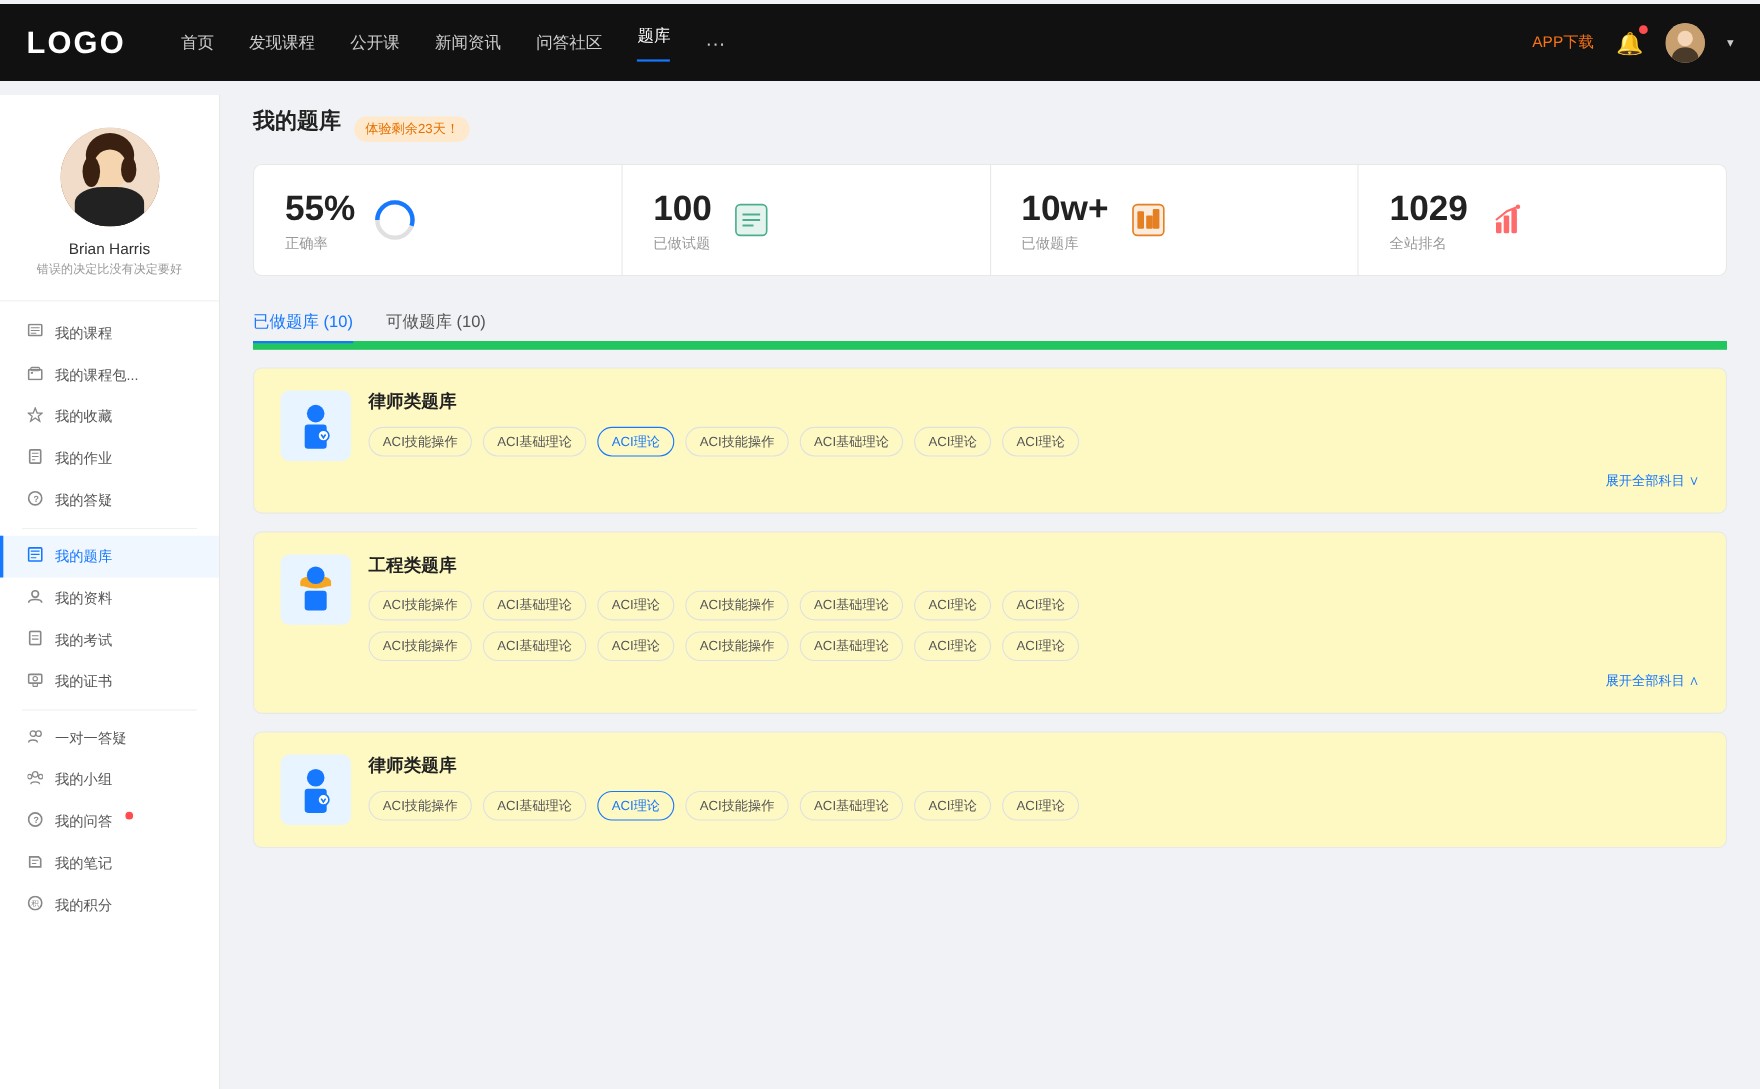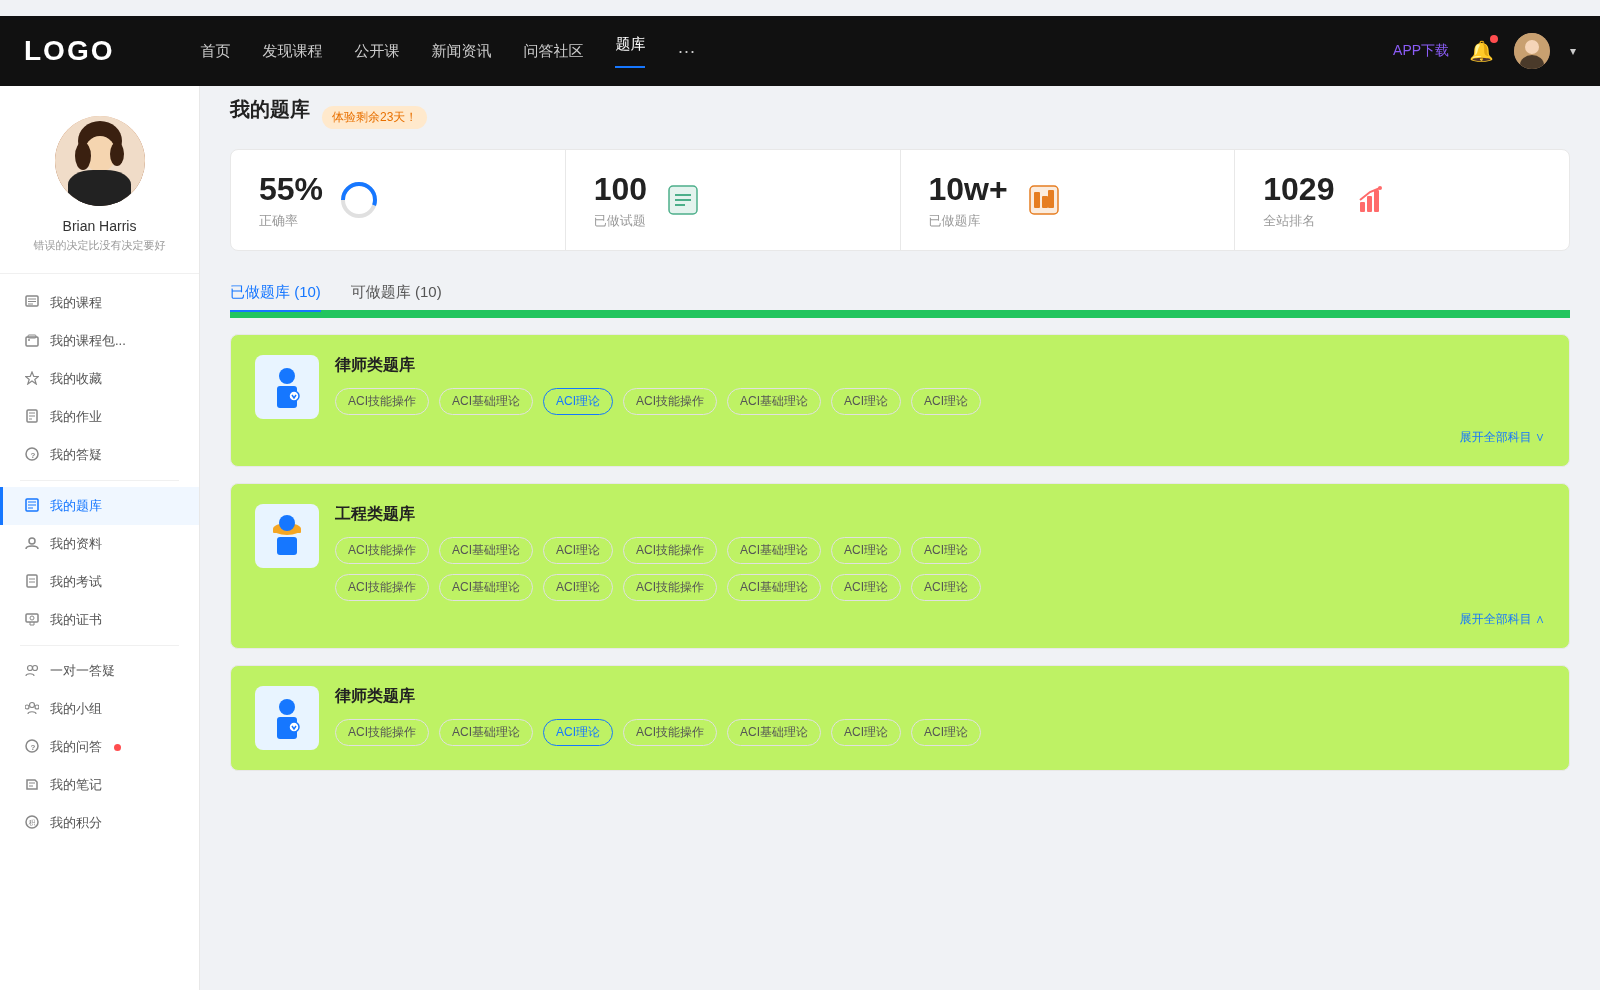--- a/index.html
+++ b/index.html
@@ -6,23 +6,22 @@
     body { font-family: -apple-system, BlinkMacSystemFont, 'PingFang SC', 'Microsoft YaHei', sans-serif; background: #f0f2f5; min-height: 990px; }
 
     
     .navbar {
       background: #111;
       height: 70px;
       display: flex;
       align-items: center;
       padding: 0 24px;
       position: fixed;
-      top: 16px; left: 0; right: 0;
+      top: 4px; left: 0; right: 0;
       z-index: 100;
-      gap: 36px;
     }
     .navbar-logo {
       color: #fff;
       font-size: 28px;
       font-weight: bold;
       letter-spacing: 2px;
       margin-right: 50px;
     }
     .navbar-nav {
       display: flex;
@@ -40,21 +39,21 @@
       color: #fff;
       border-bottom: 2px solid #1677ff;
       padding-bottom: 12px;
     }
     .navbar-nav .dots { color: #ccc; font-size: 18px; }
     .navbar-right {
       display: flex;
       align-items: center;
       gap: 20px;
     }
-    .navbar-app-download { color: #8b5cf6; font-size: 14px; cursor: pointer; }
+    .navbar-app-download { color: #f97316; font-size: 14px; cursor: pointer; }
     .navbar-bell {
       position: relative;
       color: #fff;
       font-size: 20px;
       cursor: pointer;
     }
     .navbar-bell .badge {
       position: absolute;
       top: -4px; right: -4px;
       background: #ff4d4f;
@@ -136,21 +135,20 @@
       font-size: 11px;
       color: #999;
       text-align: center;
       line-height: 1.4;
     }
     .sidebar-menu {
       list-style: none;
     }
     .sidebar-menu-item {
       display: flex;
-      align-items: center;
       gap: 10px;
       padding: 10px 24px;
       font-size: 13px;
       color: #555;
       cursor: pointer;
       position: relative;
       transition: background 0.2s;
     }
     .sidebar-menu-item.active {
       color: #1677ff;
@@ -267,21 +265,21 @@
       margin-bottom: -2px;
     }
     .tab-item.active {
       color: #1677ff;
       border-bottom: 2px solid #1677ff;
       font-weight: 500;
     }
 
     
     .qbank-card {
-      background: #bef264;
+      background: #fef9c3;
       border: 1px solid #e8e8e8;
       border-radius: 8px;
       padding: 20px 24px;
       margin-bottom: 16px;
     }
     .qbank-header {
       display: flex;
       align-items: flex-start;
       gap: 16px;
     }

